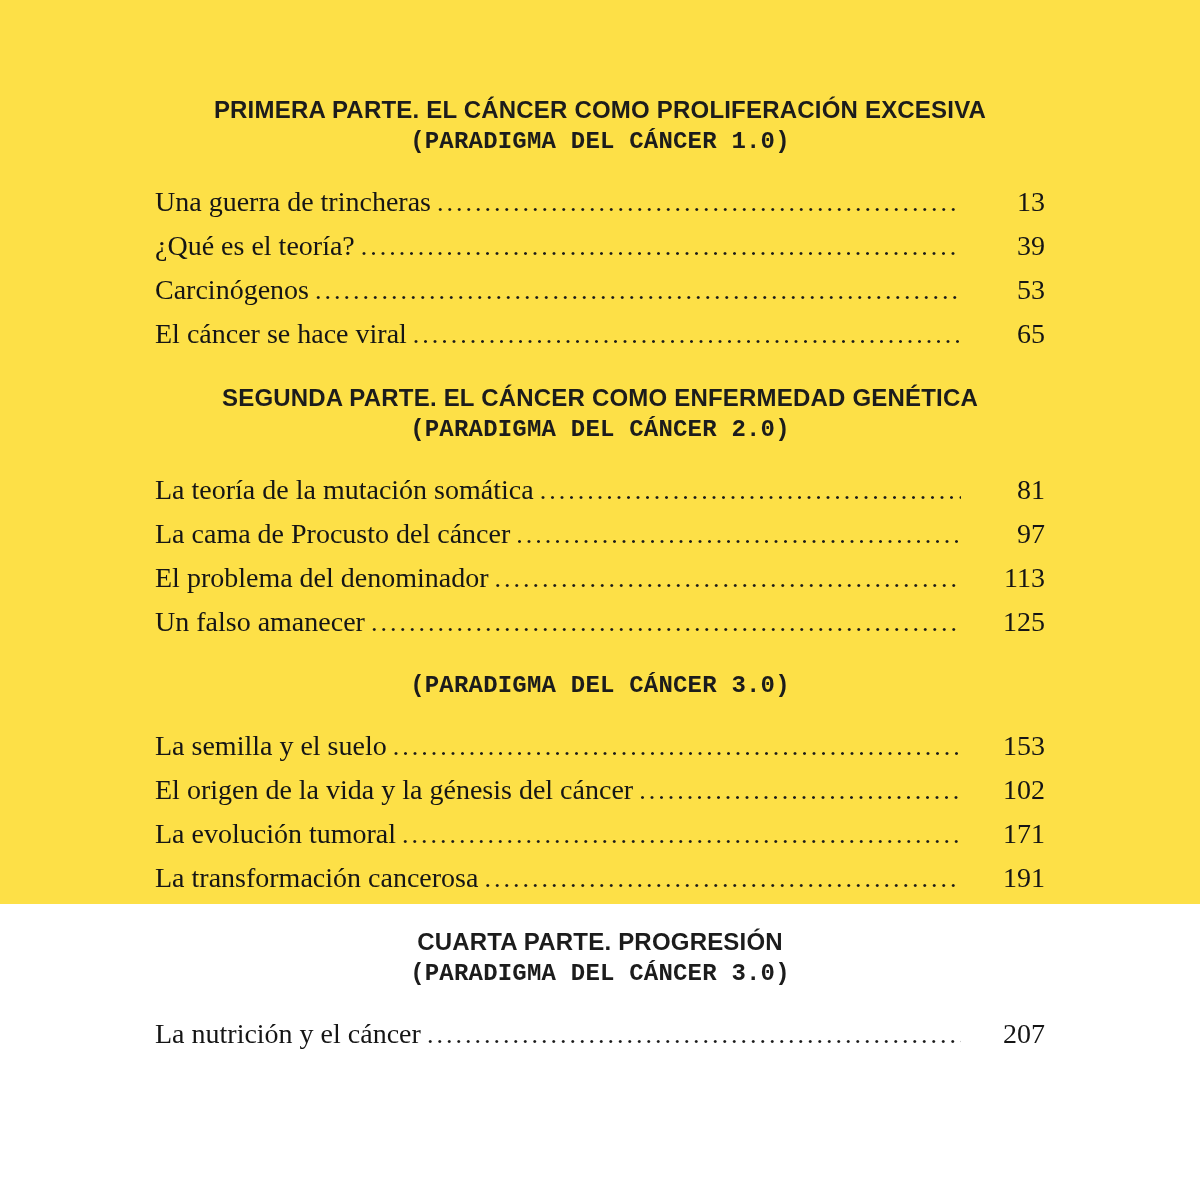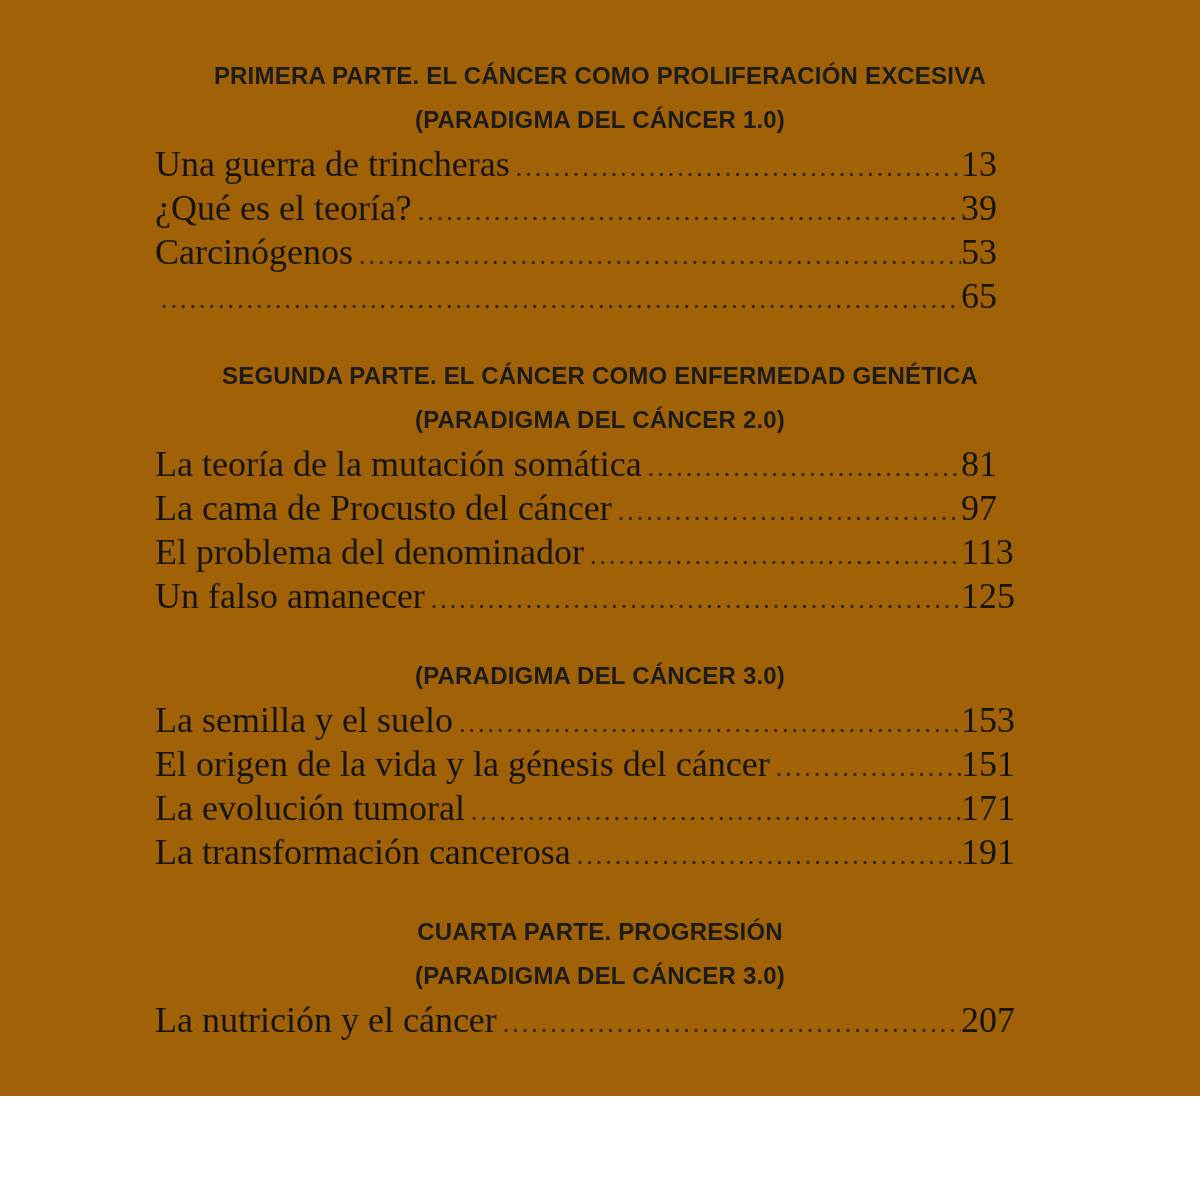--- a/index.html
+++ b/index.html
@@ -8,63 +8,65 @@
     width: 1200px;
     height: 1200px;
     background: #ffffff;
     overflow: hidden;
     font-family: "Liberation Serif", serif;
     color: #161616;
   }
   .page {
     box-sizing: border-box;
     width: 1200px;
-    height: 1096px;
-    padding: 62px 155px 0 155px;
-    background: #a16207;
+    height: 904px;
+    padding: 96px 155px 0 155px;
+    background: #fde047;
   }
   .toc-section { margin-top: 44px; }
   .toc-section:first-child { margin-top: 0; }
   .sec-heading, .sec-subheading {
     font-family: "Liberation Sans", sans-serif;
     font-weight: bold;
     font-size: 24px;
     line-height: 28px;
     text-align: center;
     letter-spacing: 0.2px;
     margin: 0;
     color: #1c1c1c;
   }
-  .sec-subheading { margin-top: 16px; }
+  .sec-subheading { margin-top: 4px; font-family: Liberation Mono, monospace; }
   .entries { margin-top: 8px; }
   .toc-row {
     display: flex;
     align-items: baseline;
     height: 44px;
-    font-size: 36px;
+    font-size: 28px;
     line-height: 44px;
     color: #151515;
   }
   .entry-title { white-space: nowrap; }
   .dots {
     flex: 1;
     overflow: hidden;
     white-space: nowrap;
     margin-left: 6px;
     letter-spacing: 3px;
     font-size: 26px;
     color: #1a1a1a;
   }
   .dots::after {
     content: "......................................................................................................................................................";
   }
   .entry-page {
     width: 84px;
+    text-align: right;
     white-space: nowrap;
     flex: 0 0 auto;
+    margin-top: 16px;
   }
 </style>
 </head>
 <body>
 
 <main class="page">
   <div id="toc">
   <section class="toc-section">
     <h2 class="sec-heading">PRIMERA PARTE. EL CÁNCER COMO PROLIFERACIÓN EXCESIVA</h2>
     <h3 class="sec-subheading">(PARADIGMA DEL CÁNCER 1.0)</h3>
@@ -82,20 +84,21 @@
     <span class="entry-page">39</span>
   </div>
 
   <div class="toc-row">
     <span class="entry-title">Carcinógenos</span>
     <span class="dots"></span>
     <span class="entry-page">53</span>
   </div>
 
   <div class="toc-row">
+    <span class="entry-title">El cáncer se hace viral</span>
     <span class="dots"></span>
     <span class="entry-page">65</span>
   </div>
 </div>
   </section>
 
   <section class="toc-section">
     <h2 class="sec-heading">SEGUNDA PARTE. EL CÁNCER COMO ENFERMEDAD GENÉTICA</h2>
     <h3 class="sec-subheading">(PARADIGMA DEL CÁNCER 2.0)</h3>
     <div class="entries">
@@ -130,21 +133,21 @@
     <div class="entries">
   <div class="toc-row">
     <span class="entry-title">La semilla y el suelo</span>
     <span class="dots"></span>
     <span class="entry-page">153</span>
   </div>
 
   <div class="toc-row">
     <span class="entry-title">El origen de la vida y la génesis del cáncer</span>
     <span class="dots"></span>
-    <span class="entry-page">151</span>
+    <span class="entry-page">102</span>
   </div>
 
   <div class="toc-row">
     <span class="entry-title">La evolución tumoral</span>
     <span class="dots"></span>
     <span class="entry-page">171</span>
   </div>
 
   <div class="toc-row">
     <span class="entry-title">La transformación cancerosa</span>

